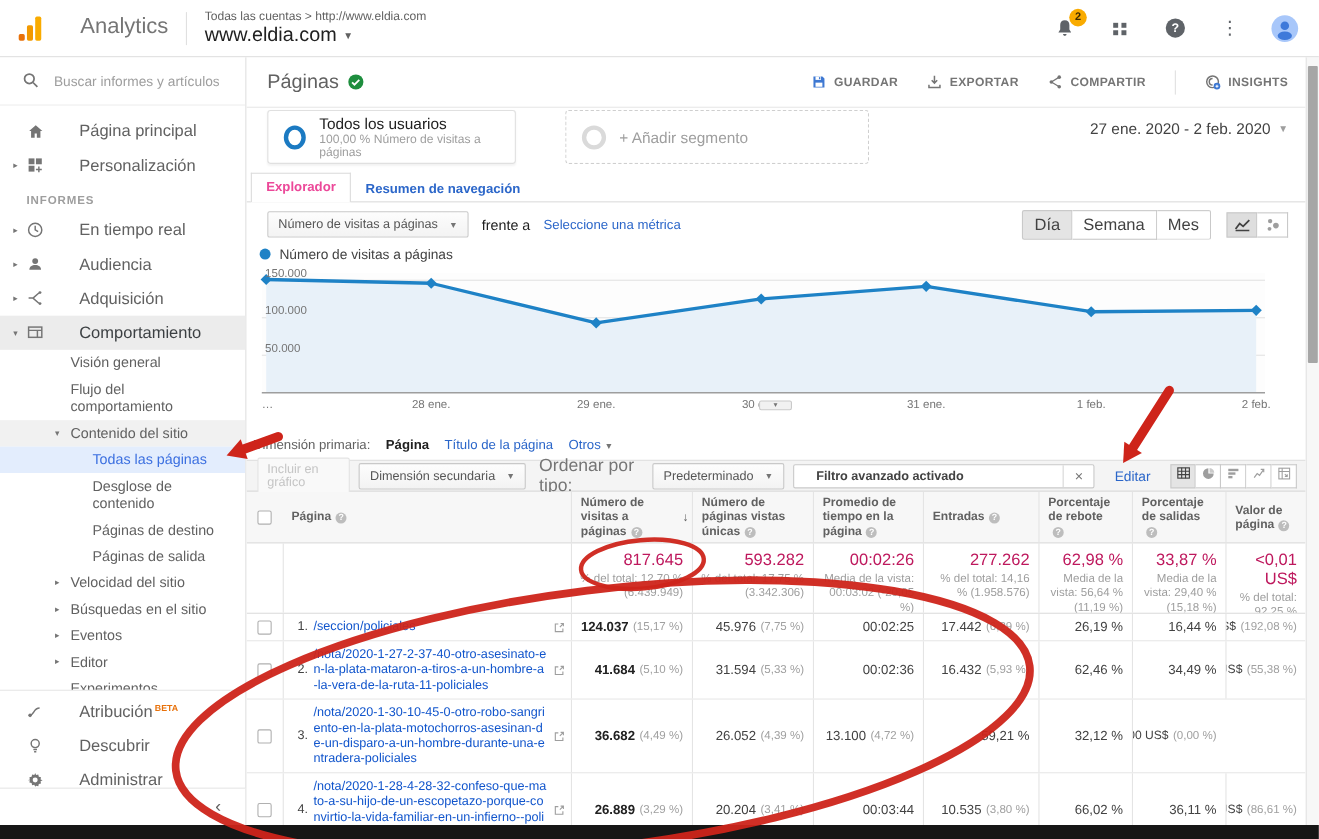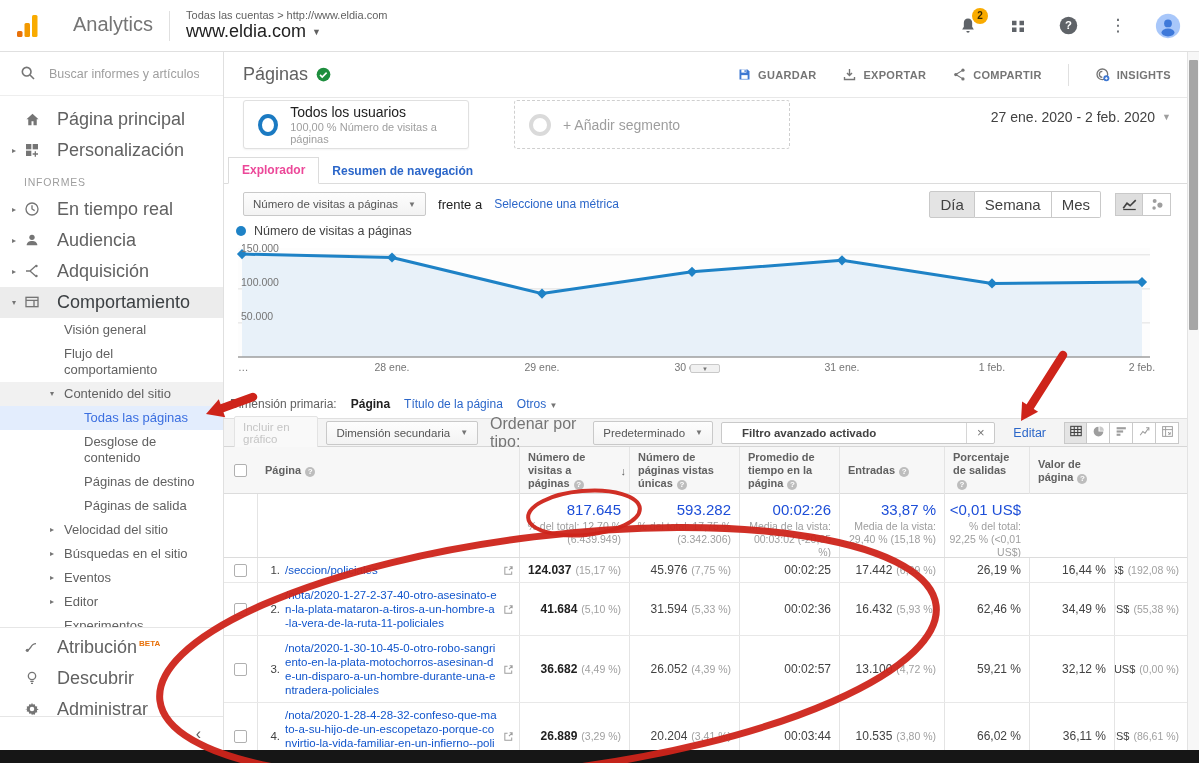--- a/index.html
+++ b/index.html
@@ -25,23 +25,23 @@
   #sidebar { position:absolute; top:52px; left:0; width:224px; bottom:13px; background:#fff;
     border-right:1px solid #e0e0e0; overflow:hidden; z-index:4; }
   .search-row { height:44px; border-bottom:1px solid #eee; display:flex; align-items:center; padding-left:16px; gap:12px; }
   .search-row input { border:none; outline:none; font-size:12.5px; color:#424242; width:150px; font-family:inherit; }
   .search-row input::placeholder { color:#9e9e9e; }
   #sidebar-nav { padding-top:8px; }
   .nav-main { height:31px; display:flex; align-items:center; padding-left:8px; cursor:pointer; color:#616161; }
   .nav-main.active { background:#ececec; color:#3c4043; }
   .nav-arr { width:12px; font-size:8px; color:#757575; text-align:center; }
   .nav-ico { width:17px; height:17px; margin-left:4px; color:#757575; display:inline-flex; }
-  .nav-label { margin-left:16px; font-size:18px; }
+  .nav-label { margin-left:31px; font-size:15px; }
   .beta { color:#e8710a; font-size:8px; font-weight:bold; margin-left:2px; position:relative; top:-4px; }
-  .nav-section { padding:10px 0 6px 24px; font-size:10.5px; font-weight:normal; letter-spacing:.8px; color:#9e9e9e; }
+  .nav-section { padding:10px 0 6px 24px; font-size:10.5px; font-weight:bold; letter-spacing:.8px; color:#9e9e9e; }
   .nav-sub1, .nav-sub2 { position:relative; cursor:pointer; font-size:13px; color:#616161; padding:4px 0; }
   .nav-sub1 { padding-left:64px; }
   .nav-sub2 { padding-left:84px; }
   .nav-sub1 .sublabel { display:inline-block; width:124px; line-height:16px; }
   .nav-sub2 .sublabel { display:inline-block; width:112px; line-height:16px; }
   .nav-sub1 .nav-arr { position:absolute; left:46px; top:7px; }
   .nav-sub1.shaded { background:#f1f1f1; }
   .nav-sub2.selected { background:#e3edfd; color:#3b6fe0; }
   .nav-sub1.clipped { height:13px; overflow:hidden; }
   .nav-group-divider { border-top:1px solid #e6e6e6; margin:0 0 4px 0; }
@@ -124,21 +124,21 @@
   .th { position:relative; display:flex; align-items:center; font-size:11px; font-weight:bold; color:#616161;
     line-height:13px; padding:4px 14px 4px 8px; border-left:1px solid #e4e4e4; cursor:pointer; }
   .th.c-first { border-left:none; }
   .qmark { display:inline-block; width:10px; height:10px; min-width:10px; border-radius:50%; background:#bdbdbd; color:#fff;
     font-size:8px; line-height:10px; text-align:center; font-weight:bold; margin-left:4px; }
   .sort-arrow { position:absolute; right:3px; top:50%; transform:translateY(-50%); font-size:11px; color:#616161; }
   .c-check { display:flex; align-items:center; justify-content:center; }
   .checkbox { width:13px; height:13px; border:1px solid #b0b0b0; border-radius:2px; background:#fff; cursor:pointer; }
   .totals { height:64px; border-bottom:1px solid #dcdcdc; }
   .tot-cell { border-left:1px solid #e4e4e4; text-align:right; padding:7px 8px 0 4px; overflow:hidden; }
-  .tot-main { font-size:15px; color:#1d4ed8; }
+  .tot-main { font-size:15px; color:#be185d; }
   .tot-sub { font-size:10.5px; color:#9e9e9e; line-height:13px; margin-top:2px; }
   .drow { border-bottom:1px solid #e8e8e8; }
   .c-page { display:flex; align-items:center; border-left:1px solid #e4e4e4; padding:5px 4px 5px 2px; gap:5px; overflow:hidden; }
   .rank { width:20px; min-width:20px; text-align:right; font-size:11.5px; color:#424242; }
   .page-link { font-size:11.5px; color:#1155cc; line-height:14px; word-break:break-all; cursor:pointer; flex:1; }
   .ext-ic { color:#9e9e9e; display:inline-flex; min-width:12px; cursor:pointer; }
   .c-num { display:flex; align-items:center; justify-content:flex-end; border-left:1px solid #e4e4e4; padding-right:8px;
     font-size:12px; color:#424242; white-space:nowrap; overflow:hidden; }
   .c-num .val-b { font-weight:bold; color:#212121; }
   .c-num .pct { font-size:10.5px; color:#a0a0a0; margin-left:4px; }
@@ -543,40 +543,51 @@
         <div class="th">
           <span>Número de páginas vistas únicas<span class="qmark">?</span></span>
         </div>
         <div class="th">
           <span>Promedio de tiempo en la página<span class="qmark">?</span></span>
         </div>
         <div class="th">
           <span>Entradas<span class="qmark">?</span></span>
         </div>
         <div class="th">
+          <span>Porcentaje de rebote<span class="qmark">?</span></span>
+        </div>
+        <div class="th">
           <span>Porcentaje de salidas<span class="qmark">?</span></span>
         </div>
         <div class="th">
           <span>Valor de página<span class="qmark">?</span></span>
         </div>
       </div>
       <div class="trow totals">
         <div class="c-check"></div>
         <div class="tot-cell c-first"></div>
         <div class="tot-cell">
           <div class="tot-main">817.645</div>
           <div class="tot-sub">% del total: 12,70 % (6.439.949)</div>
         </div>
         <div class="tot-cell">
           <div class="tot-main">593.282</div>
           <div class="tot-sub">% del total: 17,75 % (3.342.306)</div>
         </div>
         <div class="tot-cell">
           <div class="tot-main">00:02:26</div>
           <div class="tot-sub">Media de la vista: 00:03:02 (-20,05 %)</div>
+        </div>
+        <div class="tot-cell">
+          <div class="tot-main">277.262</div>
+          <div class="tot-sub">% del total: 14,16 % (1.958.576)</div>
+        </div>
+        <div class="tot-cell">
+          <div class="tot-main">62,98 %</div>
+          <div class="tot-sub">Media de la vista: 56,64 % (11,19 %)</div>
         </div>
         <div class="tot-cell">
           <div class="tot-main">33,87 %</div>
           <div class="tot-sub">Media de la vista: 29,40 % (15,18 %)</div>
         </div>
         <div class="tot-cell">
           <div class="tot-main">&lt;0,01 US$</div>
           <div class="tot-sub">% del total: 92,25 % (&lt;0,01 US$)</div>
         </div>
       </div>
@@ -674,23 +685,20 @@
             </svg>
           </span>
         </div>
         <div class="c-num">
           <span class="val-b">36.682</span>
           <span class="pct">(4,49 %)</span>
         </div>
         <div class="c-num">
           <span class="">26.052</span>
           <span class="pct">(4,39 %)</span>
-        </div>
-        <div class="c-num">
-          <span class="">00:02:57</span>
         </div>
         <div class="c-num">
           <span class="">13.100</span>
           <span class="pct">(4,72 %)</span>
         </div>
         <div class="c-num">
           <span class="">59,21 %</span>
         </div>
         <div class="c-num">
           <span class="">32,12 %</span>

